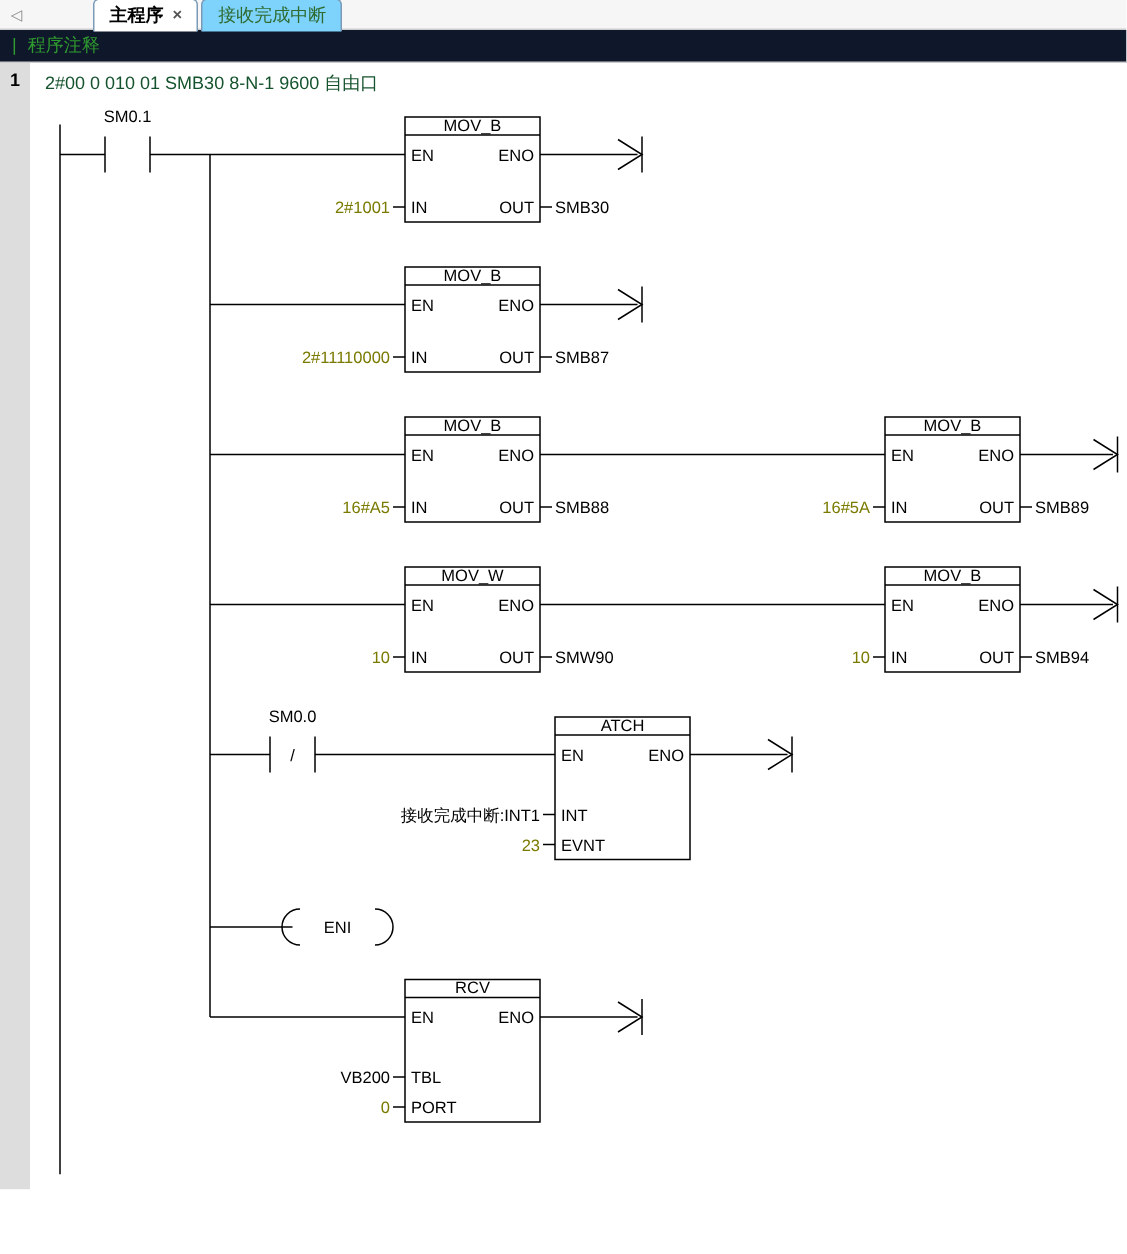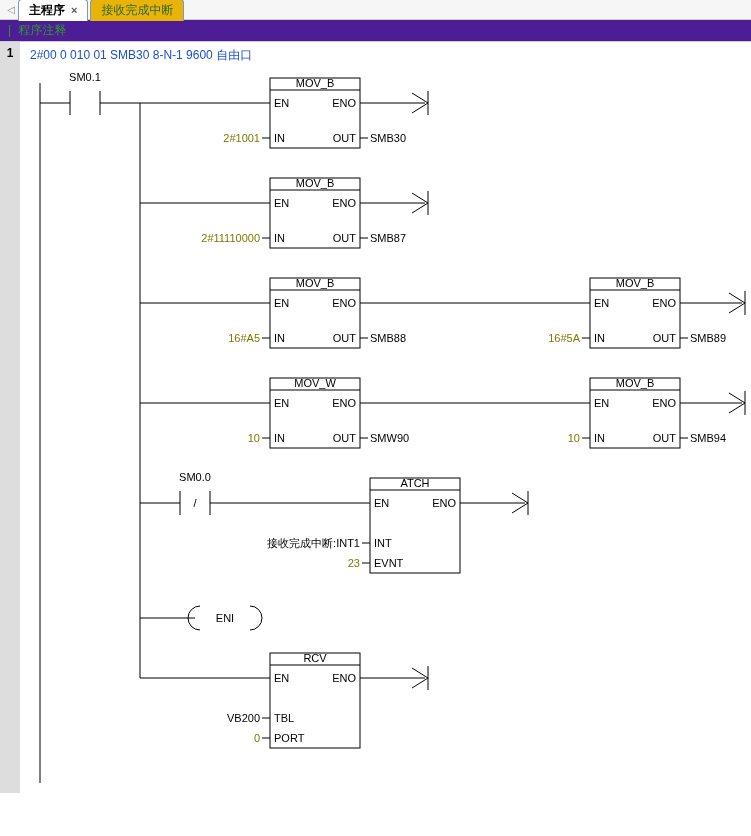--- a/index.html
+++ b/index.html
@@ -23,42 +23,43 @@
     width: 14px;
     text-align: center;
     font-size: 10px;
     cursor: pointer;
   }
   .tab {
     padding: 2px 10px;
     border: 1px solid #7a9ab8;
     border-bottom: none;
     margin-right: 2px;
-    background: #eab308;
+    background: #7dd3fc;
     color: #2f6a2f;
     border-radius: 4px 4px 0 0;
     cursor: pointer;
     display: inline-flex;
     align-items: center;
   }
   .tab.active {
     background: #fff;
     font-weight: bold;
     color: #000;
+    margin-left: 44px;
   }
   .tab .close {
     margin-left: 6px;
     color: #555;
     font-size: 11px;
   }
   .commentbar {
     border-bottom: 1px solid #ccc;
     padding: 2px 8px;
     color: #2f9a2f;
-    background: #4c1d95;
+    background: #0f172a;
   }
   .commentbar .marker {
     color: #2f9a2f;
     margin-right: 4px;
   }
   .network-wrap {
     display: flex;
   }
   .network-num {
     width: 20px;
@@ -68,21 +69,21 @@
     padding-top: 4px;
     font-weight: bold;
     flex: none;
   }
   .network-body {
     flex: 1;
     padding: 6px 10px 10px 10px;
     position: relative;
   }
   .net-title { color: #009900; }
-  .net-comment { color: #1d4ed8; line-height: 1.25; }
+  .net-comment { color: #14532d; line-height: 1.25; }
   svg { display: block; }
   .wire { stroke: #000; stroke-width: 1; fill: none; }
   .box { stroke: #000; stroke-width: 1; fill: #fff; }
   .blk-title { font-size: 11px; text-anchor: middle; }
   .pin { font-size: 11px; }
   .pin-r { text-anchor: end; }
   .val-olive { fill: #7a7a00; text-anchor: end; font-size: 11px; }
   .val-black { fill: #000; font-size: 11px; }
   .lbl { fill: #000; font-size: 11px; }
 </style>

